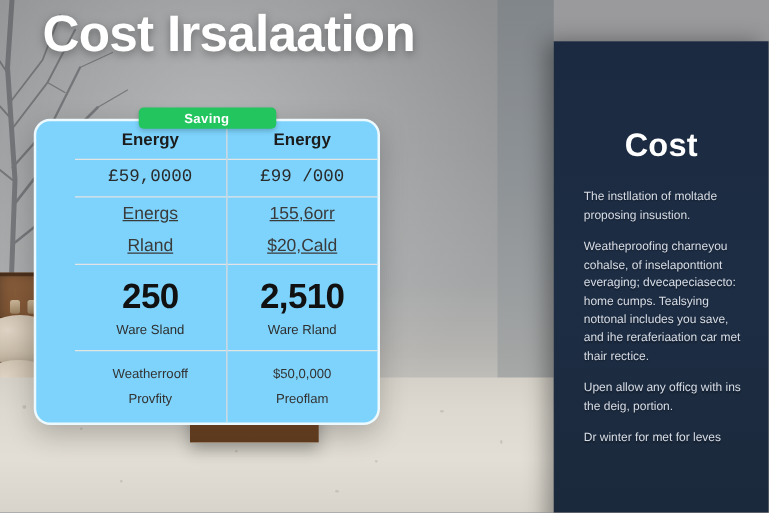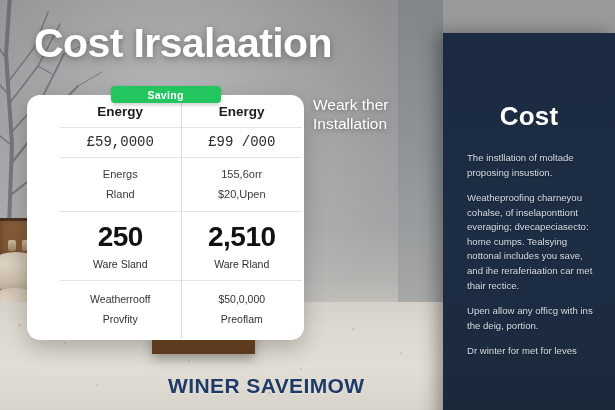--- a/index.html
+++ b/index.html
@@ -82,51 +82,51 @@
     color:#ffffff; font-size:26px; font-weight:700; letter-spacing:.2px;
   }
   .navy-body { position:absolute; left:24px; right:14px; top:118px; }
   .navy-body p {
     color:#d8dde6; font-size:9.6px; line-height:1.52; margin-bottom:11px;
     text-shadow:0 1px 1px rgba(0,0,0,.35);
   }
 
   
   .headline {
-    position:absolute; left:34px; top:20px;
+    position:absolute; left:34px; top:4px;
     font-size:41px; font-weight:700; color:#ffffff; letter-spacing:-.6px;
     text-shadow:0 2px 7px rgba(60,60,60,.55);
     white-space:nowrap;
   }
 
   
   .card {
     position:absolute; left:27px; top:95px; width:277px; height:245px;
-    background:#ffffff;
+    background:#7dd3fc;
     border-radius:13px;
     border:2px solid rgba(255,255,255,.85);
     box-shadow:0 8px 22px rgba(0,0,0,.22);
     overflow:hidden;
     padding-left:31px;
   }
   .card-grid { display:flex; height:100%; }
   .col { flex:1; display:flex; flex-direction:column; }
   .col + .col { border-left:1px solid #dcdcdc; }
 
   .row { display:flex; flex-direction:column; align-items:center; justify-content:center; text-align:center; }
   .row + .row { border-top:1px solid #e4e4e4; }
   .r-head  { height:30px; }
   .r-price { height:30px; }
   .r-sub   { height:54px; }
   .r-big   { height:70px; }
   .r-foot  { height:58px; }
 
   .head-txt  { font-size:13.5px; font-weight:700; color:#1c1c1c; }
   .price-txt { font-size:14px; color:#2a2a2a;font-family:Liberation Mono, monospace; }
-  .sub-txt   { font-size:11px; color:#3a3a3a; line-height:1.85; }
+  .sub-txt   { font-size:14px; color:#3a3a3a; line-height:1.85;text-decoration:underline; }
   .big-txt   { font-size:28px; font-weight:800; color:#111; letter-spacing:-.5px; }
   .big-cap   { font-size:10.5px; color:#2e2e2e; margin-top:5px; }
   .foot-txt  { font-size:10.5px; color:#333; line-height:1.85; }
 
   
   .badges { position:absolute; left:27px; top:86px; width:277px; height:17px; display:flex; z-index:4; }
   .badge-wrap { flex:1; display:flex; justify-content:center; }
   .badge {
     width:110px; height:17px; border-radius:4px;
     background:#22c55e;
@@ -264,37 +264,32 @@
 
       <div class="col">
         <div class="row r-head">
           <span class="head-txt">Energy</span>
         </div>
         <div class="row r-price">
           <span class="price-txt">£99 /000</span>
         </div>
         <div class="row r-sub">
           <span class="sub-txt">155,6orr</span>
-          <span class="sub-txt">$20,Upen</span>
+          <span class="sub-txt">$20,Cald</span>
         </div>
         <div class="row r-big">
           <span class="big-txt">2,510</span>
           <span class="big-cap">Ware Rland</span>
         </div>
         <div class="row r-foot">
           <span class="foot-txt">$50,0,000</span>
           <span class="foot-txt">Preoflam</span>
         </div>
       </div>
 
     </div>
   </div>
 
   <div class="feature">
-    <h2>
-      <span>Weark ther</span><br>
-      <span>Installation</span>
-    </h2>
-  </div>
-
-  <div class="banner">WINER SAVEIMOW</div>
+  </div>
+
 
 </div>
 
 </body></html>

